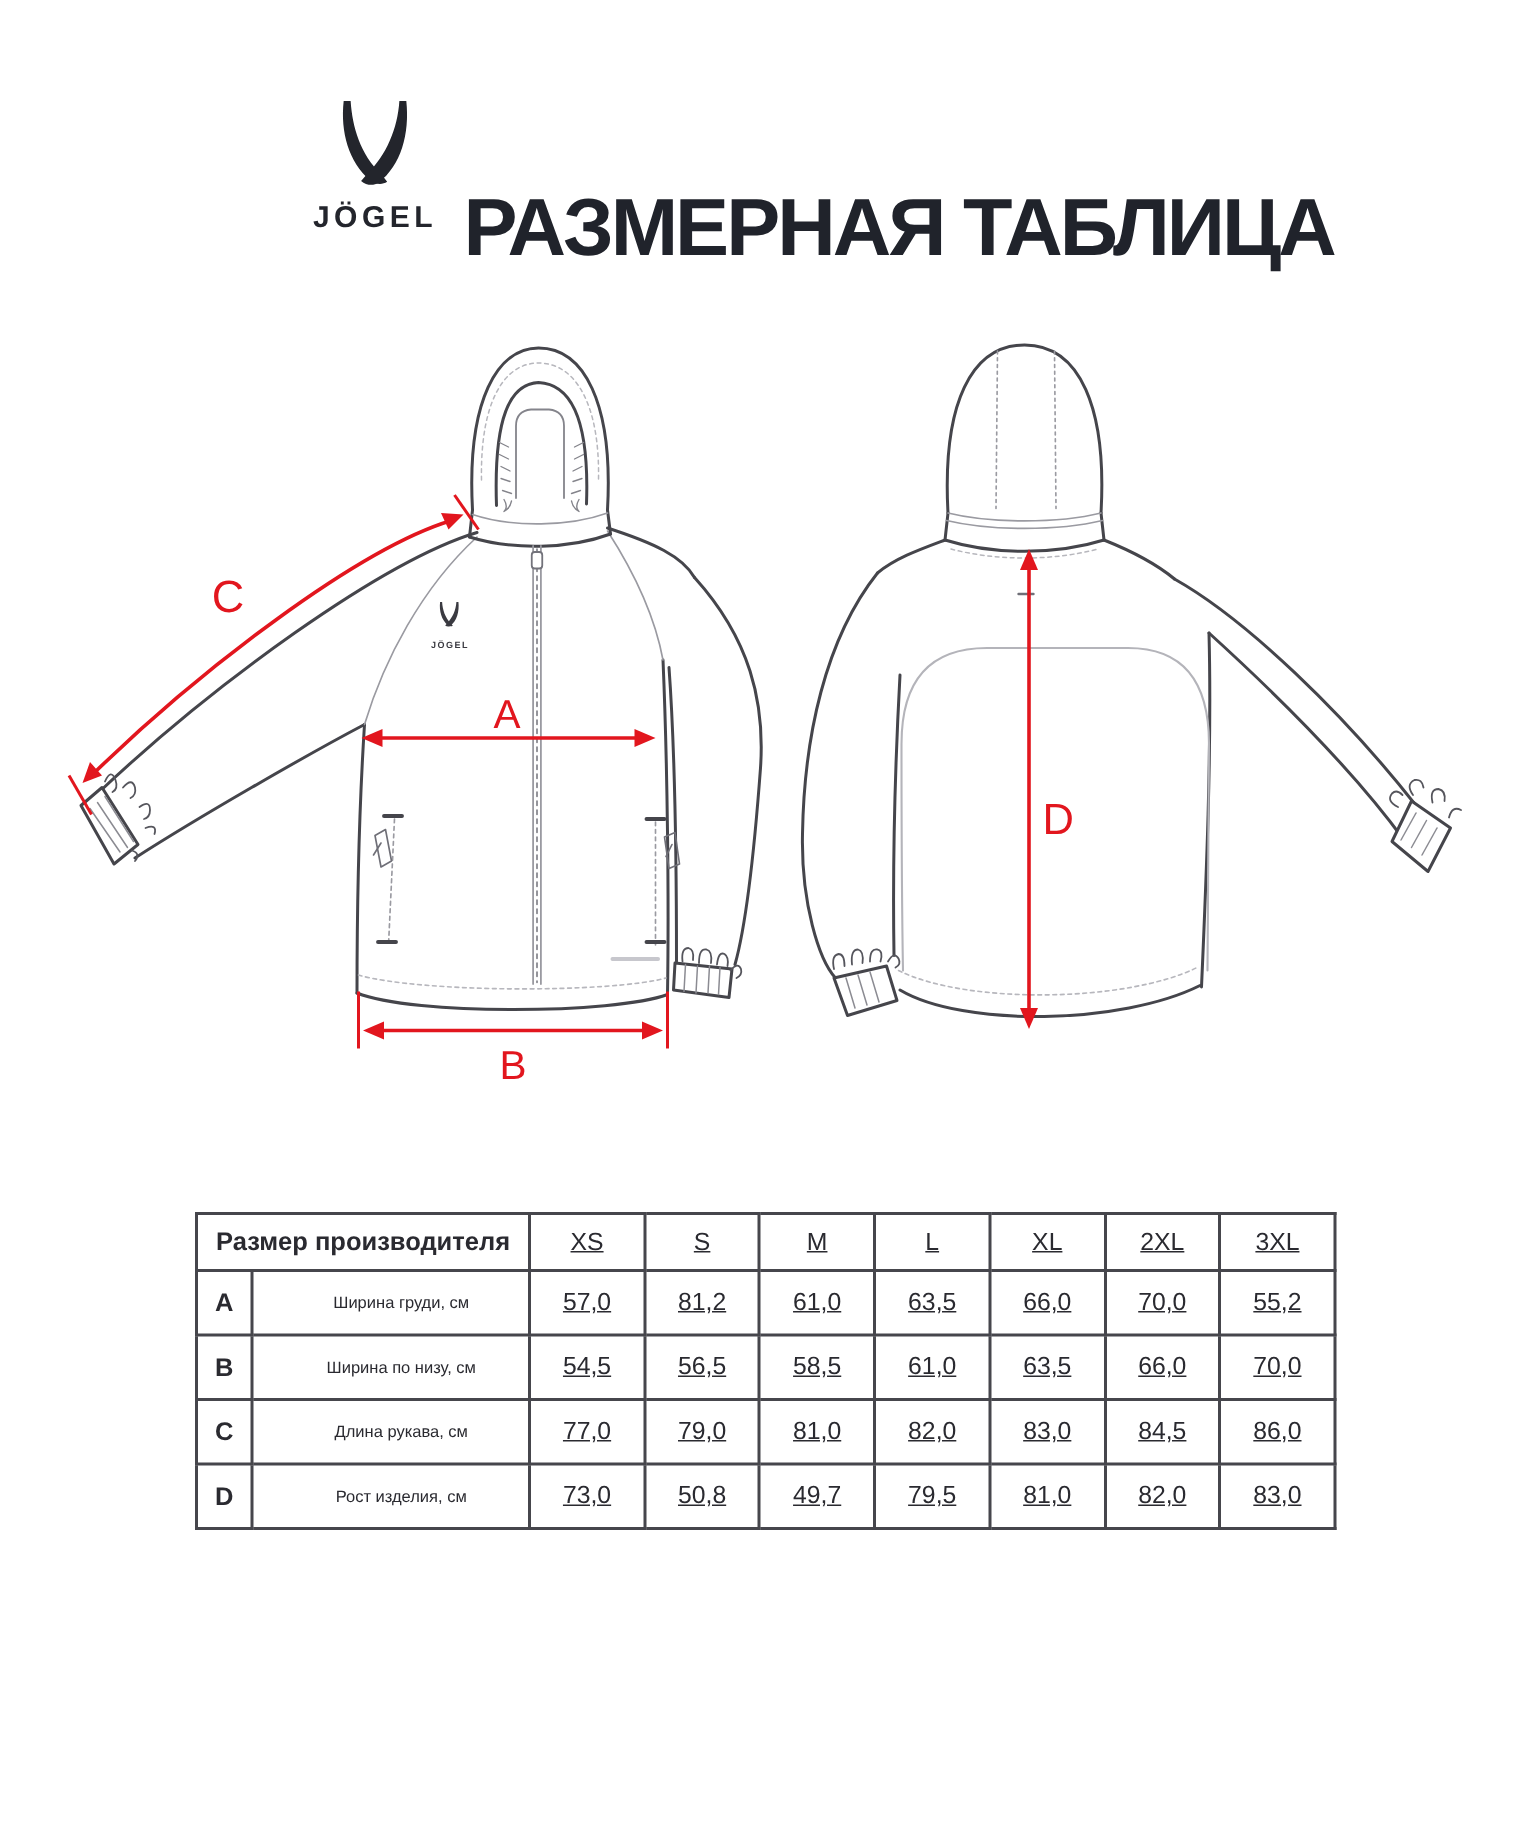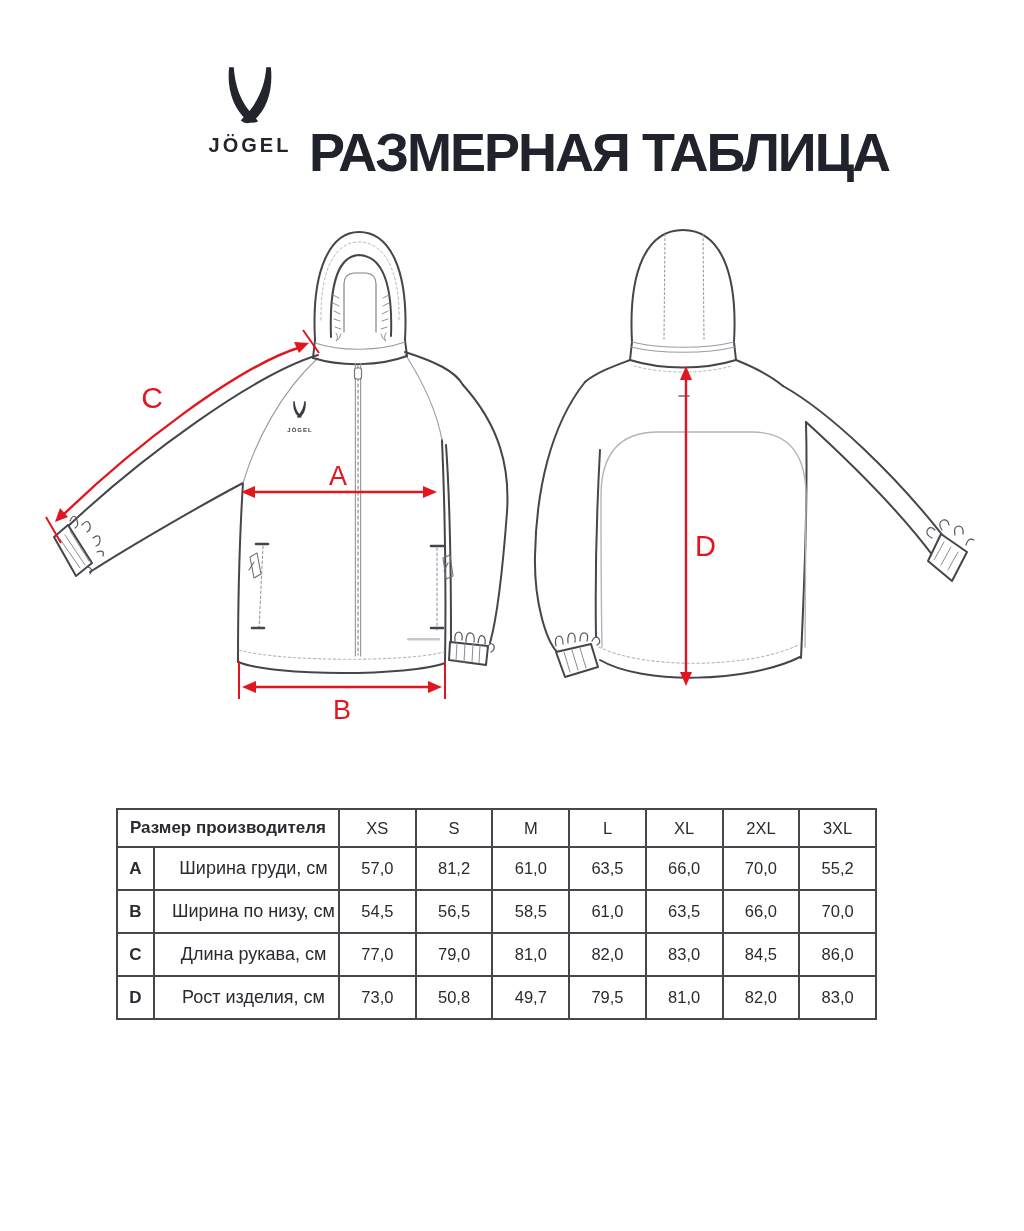--- a/index.html
+++ b/index.html
@@ -11,35 +11,35 @@
   .logo{position:absolute;left:200px;top:66px;width:100px;text-align:center;}
   .logo svg{display:block;margin:0 auto;}
   .logo .wordmark{margin-top:4px;font-size:20px;font-weight:700;letter-spacing:3px;color:#23252c;}
   .page-title{
     position:absolute;left:309px;top:80px;width:560px;
     font-size:54px;font-weight:700;letter-spacing:-2px;color:#20232b;white-space:nowrap;margin-top:41px;
   }
   
   .diagram{position:absolute;left:0;top:200px;width:1024px;height:560px;}
   
-  .size-table-wrap{position:absolute;left:116px;top:808px;width:808px;}
+  .size-table-wrap{position:absolute;left:130px;top:808px;width:808px;}
   table.size-table{
     border-collapse:collapse;table-layout:fixed;width:761px;
     font-size:17px;color:#2a2a30;
   }
   table.size-table td{
     border:2px solid #46464c;text-align:center;vertical-align:middle;
     padding:0;background:#fff;overflow:hidden;white-space:nowrap;
   }
   table.size-table .hrow td{height:36px;}
   table.size-table .mrow td{height:41px;}
   td.hlabel{font-weight:700;}
   td.mkey{font-weight:700;}
-  td.mlabel{text-align:left;padding-left:14px !important;font-size:18px;border-radius:11px;}
-  td.val{font-weight:400;font-size:16.5px;}
+  td.mlabel{text-align:left;padding-left:14px !important;font-size:11px;border-radius:11px;}
+  td.val{font-weight:400;font-size:16.5px;text-decoration:underline;}
 </style>
 </head>
 <body>
 
 <div class="logo">
   <svg width="58" height="64" viewBox="0 0 100 110">
     <g fill="#23252c">
       <path d="M14,2 C10,38 20,72 44,93 C50,98 58,99 64,95 L57,86 C33,63 24,32 22,2 Z"></path>
       <path d="M86,2 C90,40 80,76 54,96 C48,100 40,99 34,94 L41,86 C63,64 76,34 78,2 Z"></path>
     </g>

